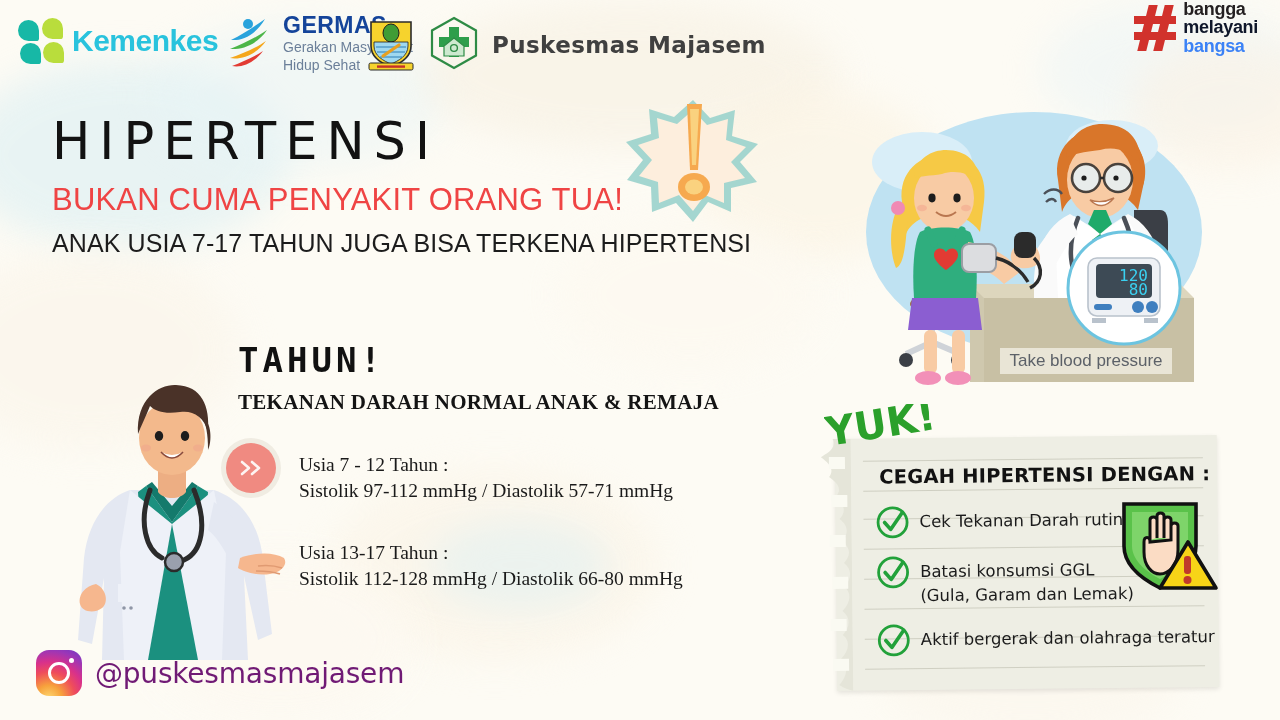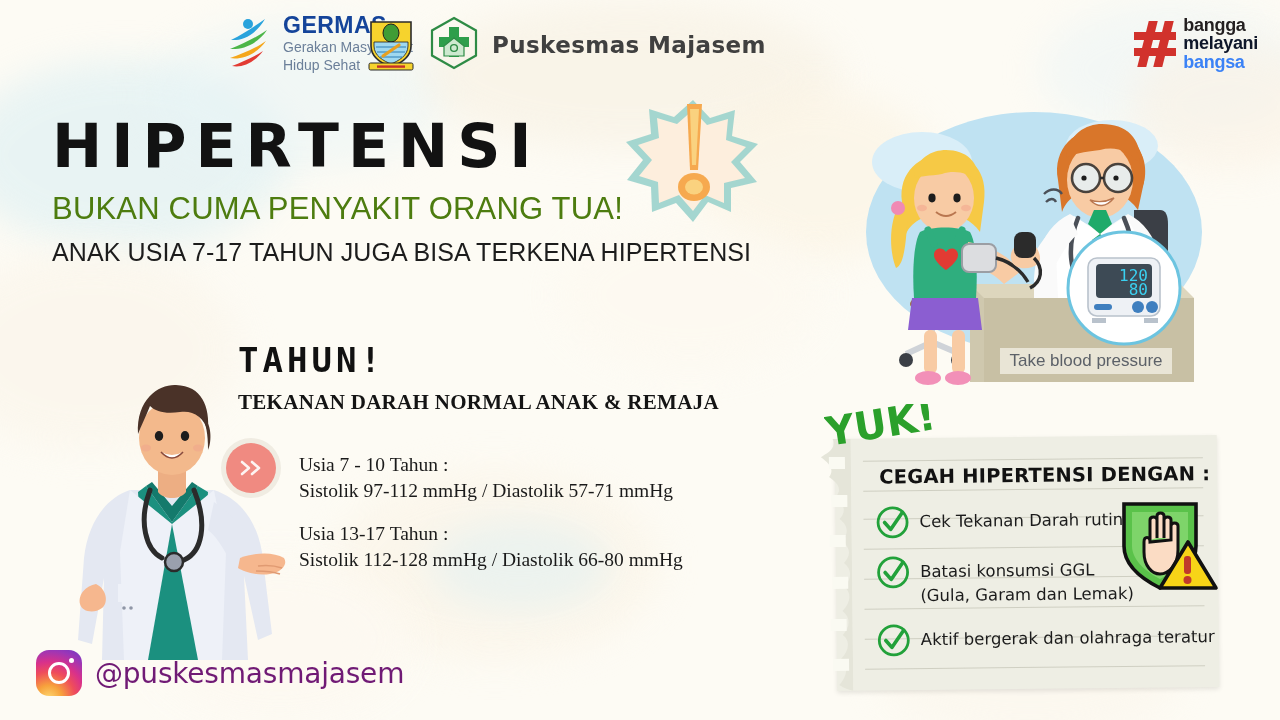--- a/index.html
+++ b/index.html
@@ -43,55 +43,55 @@
   .germas-mark { width:52px; height:56px; position:relative; }
   .germas-text { line-height:1; }
   .germas-title { font-size:23px; font-weight:bold; color:#14449a; letter-spacing:.5px; }
   .germas-sub { font-size:14px; color:#6b7f99; line-height:1.25; margin-top:2px; }
 
   .logo-city { position:absolute; left:363px; top:18px; width:56px; height:54px; }
   .logo-pkm { position:absolute; left:428px; top:16px; display:flex; align-items:center; gap:12px; }
   .pkm-text { font-size:23px; color:#404040; letter-spacing:.4px;
               font-family:"DejaVu Sans", sans-serif; font-weight:600; }
 
-  .logo-bangga { position:absolute; right:22px; top:16px; display:flex; align-items:center; gap:7px; }
+  .logo-bangga { position:absolute; right:22px; top:0; display:flex; align-items:center; gap:7px; }
   .bangga-hash { width:42px; height:46px; position:relative; }
   .bangga-hash i { position:absolute; background:#d1322c; display:block; }
   .bh1 { left:9px;  top:0;  width:9px;  height:46px; transform:skewX(-14deg); }
   .bh2 { left:25px; top:0;  width:9px;  height:46px; transform:skewX(-14deg); }
   .bh3 { left:0;    top:11px; width:42px; height:8px; }
   .bh4 { left:0;    top:27px; width:42px; height:8px; }
   .bangga-lines { line-height:1.02; font-weight:bold; font-size:18px; letter-spacing:-.3px; }
   .bl1 { color:#231f20; }
   .bl2 { color:#0f172a; }
   .bl3 { color:#3b82f6; }
 
   
   .title-block { position:absolute; left:52px; top:118px; }
   .main-title {
-    font-size:60px; font-weight:bold; color:#121212; letter-spacing:9px;
+    font-size:51px; font-weight:normal; color:#121212; letter-spacing:9px;
     font-family:"DejaVu Sans", sans-serif; line-height:.95;
   }
-  .sub1 { font-size:31px; color:#4d7c0f; margin-top:16px; letter-spacing:.2px;
+  .sub1 { font-size:31px; color:#ef4444; margin-top:16px; letter-spacing:.2px;
           font-family:"Liberation Sans", sans-serif; }
   .sub2 { font-size:25px; color:#1c1c1c; margin-top:11px; letter-spacing:.1px; }
 
   
   .burst { position:absolute; left:618px; top:92px; width:150px; height:135px; }
 
   
   .ingat-block { position:absolute; left:238px; top:340px; }
   .ingat-title { font-size:34px; font-weight:bold; color:#111; letter-spacing:4px;
                  font-family:"DejaVu Sans Mono", monospace; }
   .ingat-sub { font-size:21px; font-weight:bold; color:#141414; margin-top:10px;
                letter-spacing:.3px; font-family:"Liberation Serif", serif; }
 
   .bp-rows { position:absolute; left:299px; top:452px; }
   .bp-row { font-family:"Liberation Serif", serif; color:#1a1a1a; }
-  .bp-row + .bp-row { margin-top:16px; }
+  .bp-row + .bp-row { margin-top:35px; }
   .bp-age { font-size:19.5px; line-height:1.35; }
   .bp-val { font-size:19.5px; line-height:1.35; }
 
   .chev-badge { position:absolute; left:221px; top:438px; width:60px; height:60px;
                 border-radius:50%; background:#f0ece2; display:flex; align-items:center; justify-content:center; }
   .chev-inner { width:50px; height:50px; border-radius:50%; background:#f08a81;
                 display:flex; align-items:center; justify-content:center; }
 
   
   .doc-left { position:absolute; left:62px; top:372px; width:230px; height:290px; }
@@ -141,20 +141,29 @@
   <div class="wash w6"></div>
   <div class="wash w7"></div>
   <div class="wash w8"></div>
   <div class="wash w9"></div>
   <div class="wash w10"></div>
   <div class="wash w11"></div>
   <div class="wash w12"></div>
 
   <div class="header">
 
+    <div class="logo-kemenkes">
+      <div class="kemenkes-mark">
+        <span class="km-a"></span>
+          <span class="km-b"></span>
+        <span class="km-c"></span>
+          <span class="km-d"></span>
+      </div>
+      <div class="kemenkes-text">Kemenkes</div>
+    </div>
 
     <div class="logo-germas">
       <div class="germas-mark">
         <svg viewBox="0 0 52 56" width="52" height="56">
           <circle cx="23" cy="8" r="5" fill="#29a3dc"></circle>
           <path d="M40 3 C30 10 18 18 6 24 C16 25 30 20 40 3 Z" fill="#29a3dc"></path>
           <path d="M42 14 C32 21 18 28 5 33 C16 34 32 29 42 14 Z" fill="#4cb648"></path>
           <path d="M41 25 C31 32 17 38 5 42 C16 44 31 39 41 25 Z" fill="#f5a71c"></path>
           <path d="M38 35 C29 41 17 46 7 50 C17 52 29 47 38 35 Z" fill="#e23b33"></path>
         </svg>
@@ -238,21 +247,21 @@
     <div class="chev-inner">
       <svg viewBox="0 0 26 20" width="26" height="20">
         <path d="M4 4 L11 10 L4 16" stroke="#fdf4f2" stroke-width="2.6" fill="none" stroke-linecap="round" stroke-linejoin="round"></path>
         <path d="M14 4 L21 10 L14 16" stroke="#fdf4f2" stroke-width="2.6" fill="none" stroke-linecap="round" stroke-linejoin="round"></path>
       </svg>
     </div>
   </div>
 
   <div class="bp-rows">
     <div class="bp-row">
-      <div class="bp-age">Usia 7 - 10 Tahun :</div>
+      <div class="bp-age">Usia 7 - 12 Tahun :</div>
       <div class="bp-val">Sistolik 97-112 mmHg / Diastolik 57-71 mmHg</div>
     </div>
     <div class="bp-row">
       <div class="bp-age">Usia 13-17 Tahun :</div>
       <div class="bp-val">Sistolik 112-128 mmHg / Diastolik 66-80 mmHg</div>
     </div>
   </div>
 
   <div class="doc-left">
     <svg viewBox="0 0 230 290" width="230" height="290">

